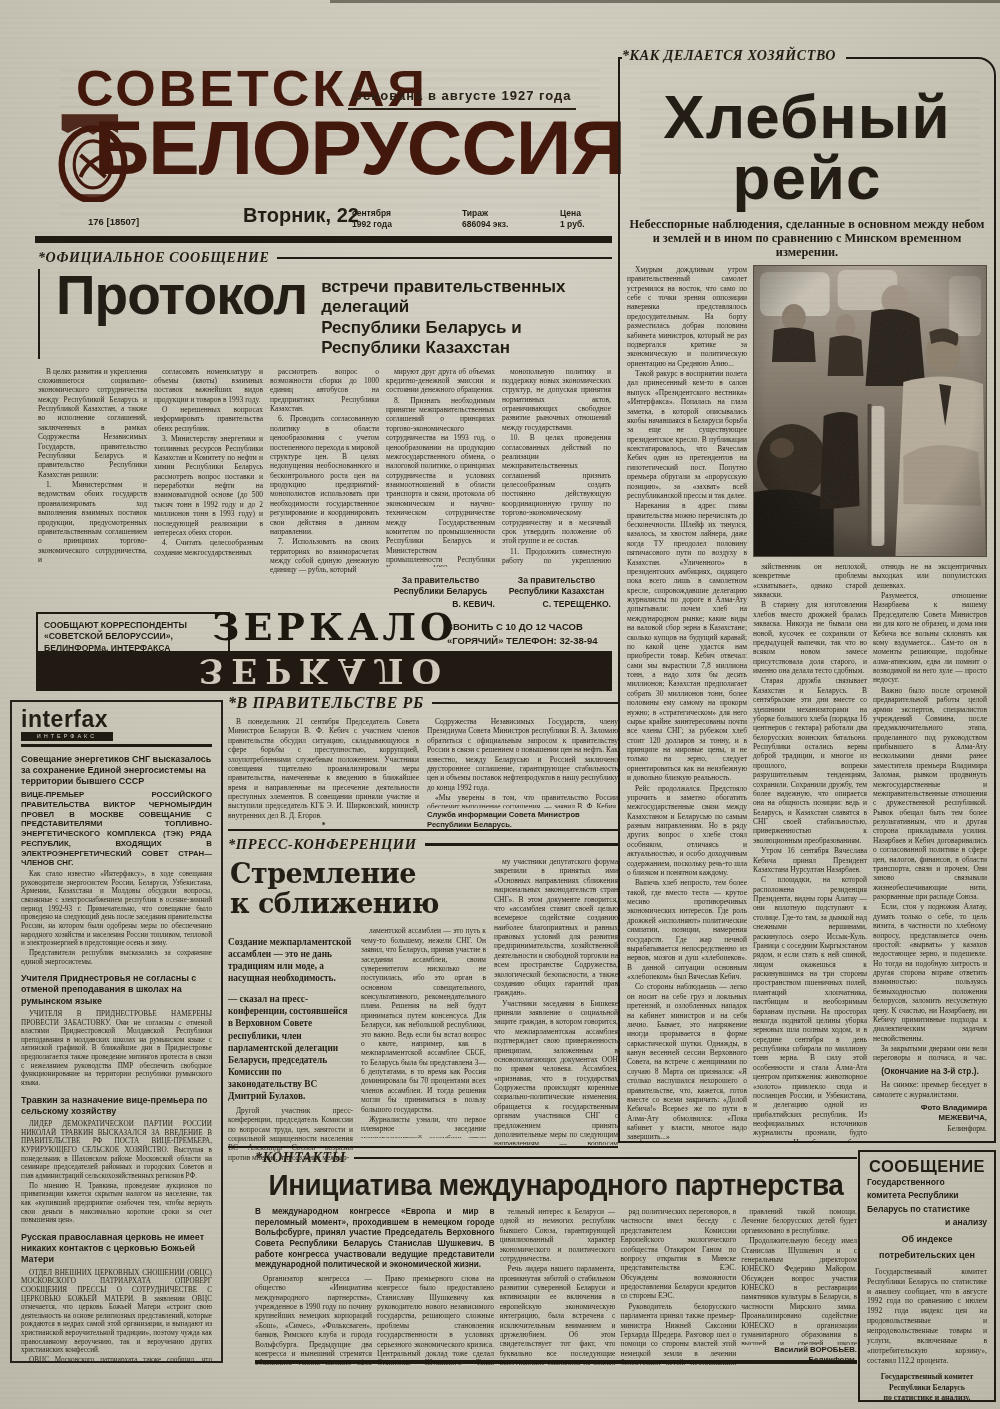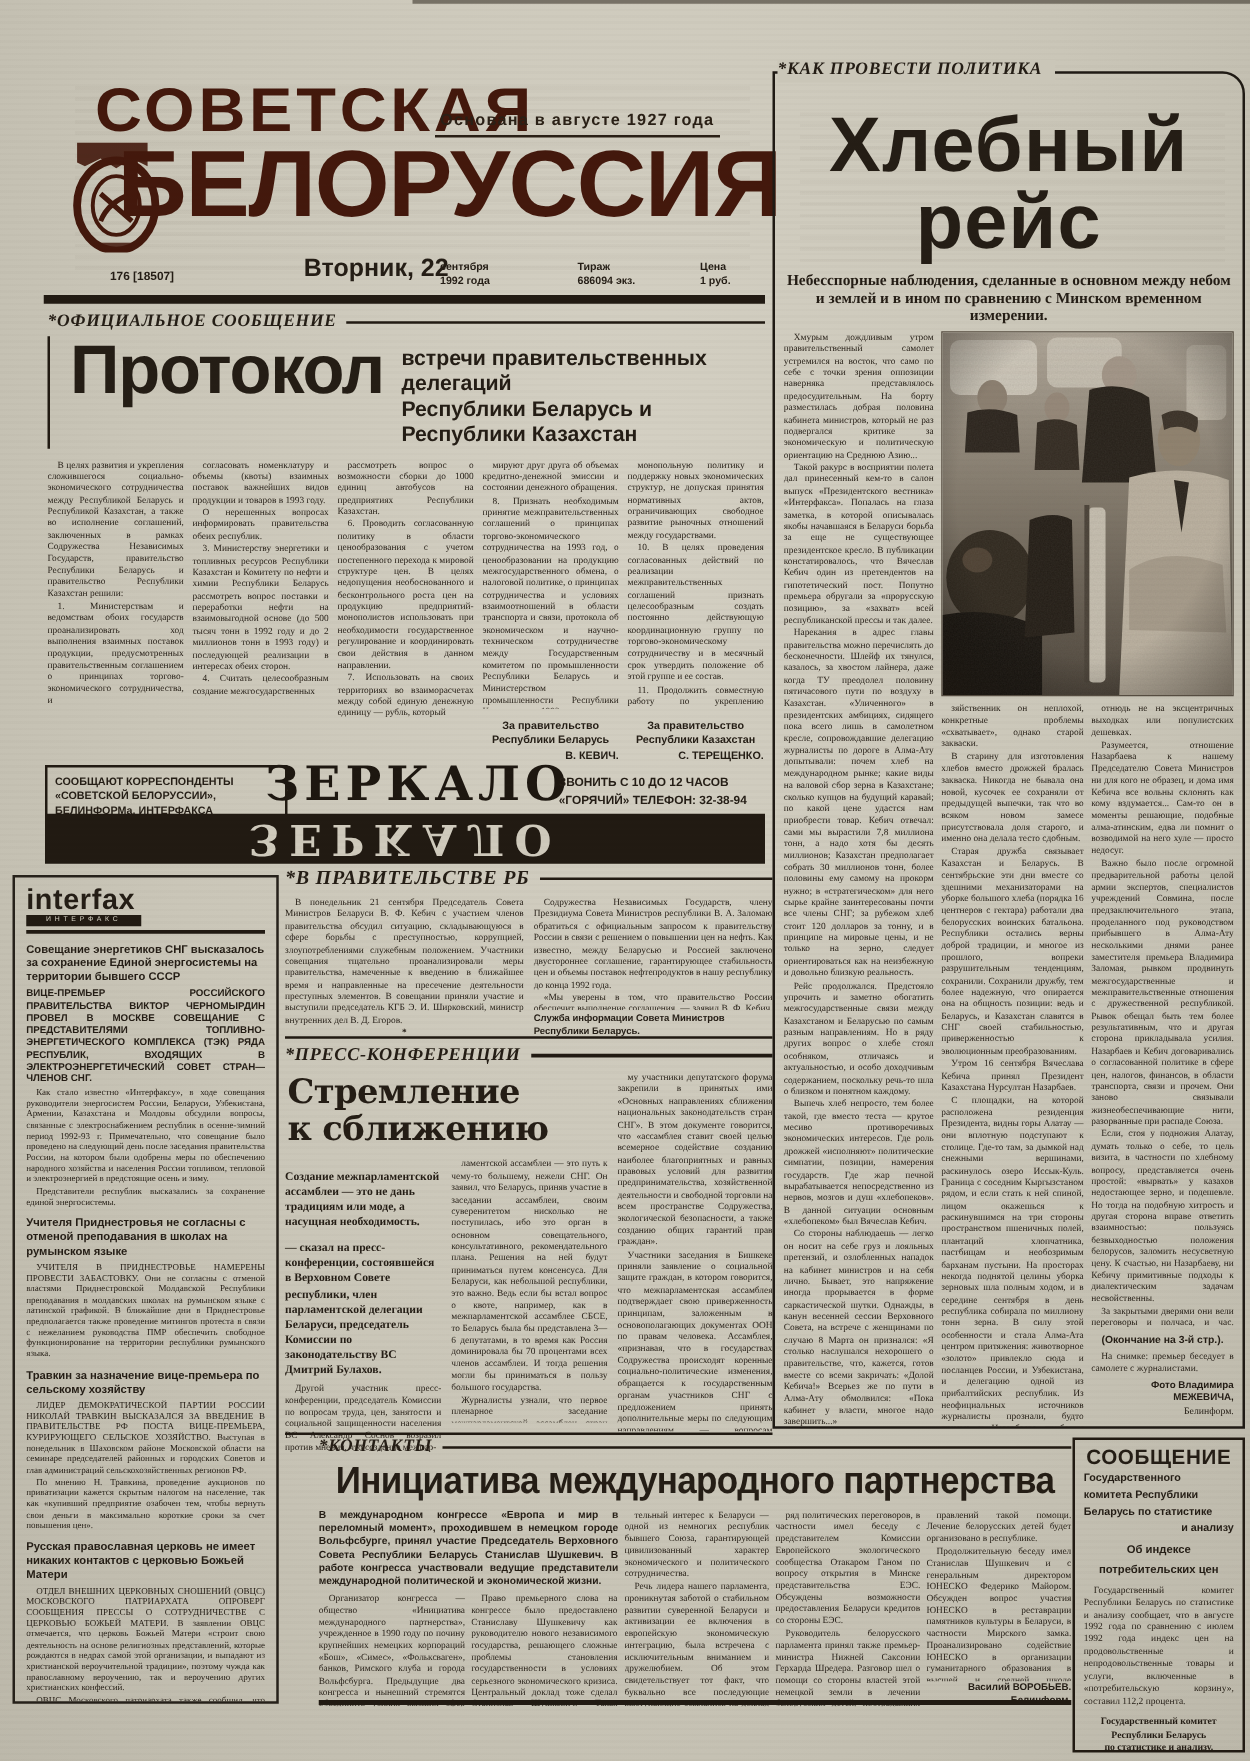--- a/index.html
+++ b/index.html
@@ -375,21 +375,21 @@
     </div>
     <div class="stat-b">Государственный комитет Республики Беларусь по статистике и анализу сообщает, что в августе 1992 года по сравнению с июлем 1992 года индекс цен на продовольственные и непродовольственные товары и услуги, включенные в «потребительскую корзину», составил 112,2 процента.</div>
     <div class="stat-sig">
         <div>Государственный комитет</div>
         <div>Республики Беларусь</div>
         <div>по статистике и анализу.</div>
       </div>
   </div>
 
   <div class="abs br-lbl lblrow">
-    <span class="lbl">*КАК ПРОВЕСТИ ПОЛИТИКА</span>
+    <span class="lbl">*КАК ДЕЛАЕТСЯ ХОЗЯЙСТВО</span>
   </div>
   <div class="abs br-box">
     <div class="br-h">
       <div>Хлебный</div>
       <div>рейс</div>
     </div>
     <div class="br-deck">Небесспорные наблюдения, сделанные в основном между небом и землей и в ином по сравнению с Минском временном измерении.</div>
     <div class="br-row">
       <div class="br-c1 sm">
           <p>Хмурым дождливым утром правительственный самолет устремился на восток, что само по себе с точки зрения оппозиции наверняка представлялось предосудительным. На борту разместилась добрая половина кабинета министров, который не раз подвергался критике за экономическую и политическую ориентацию на Среднюю Азию...</p>

